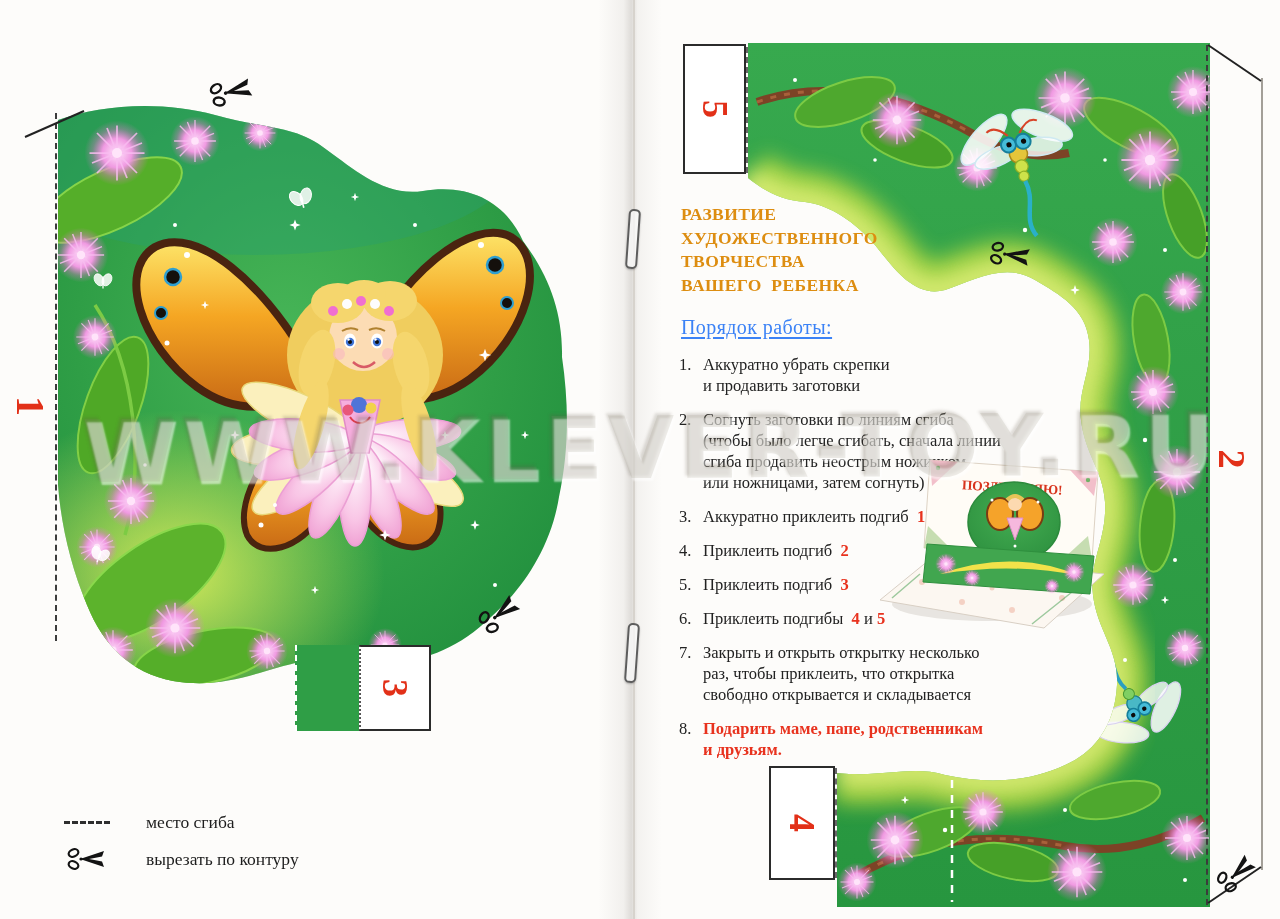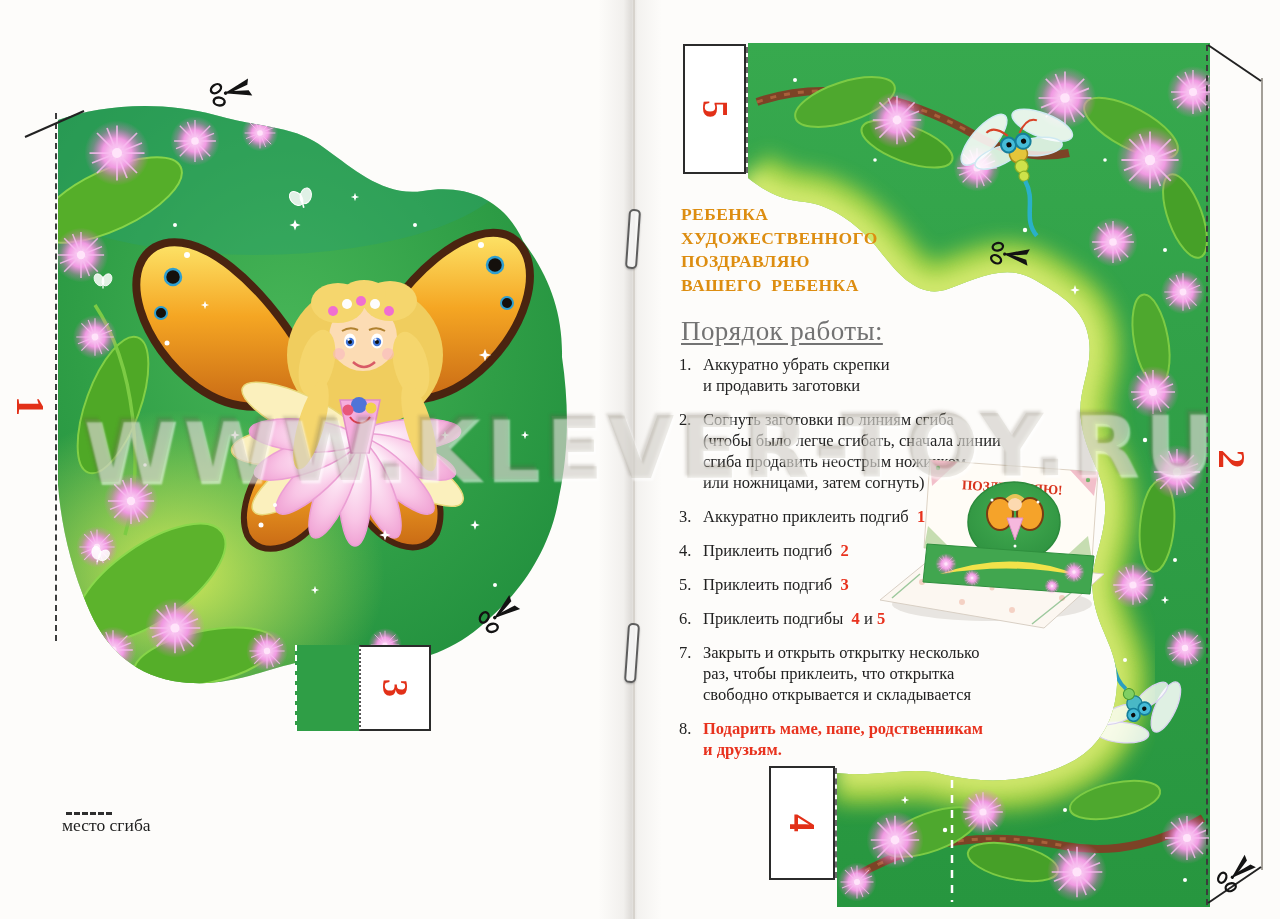--- a/index.html
+++ b/index.html
@@ -13,29 +13,29 @@
   
   .tab{position:absolute;background:#fff;border:2px solid #2b2b2b;display:flex;
        align-items:center;justify-content:center;z-index:5;box-sizing:border-box;}
   .tab .num, .side-num{color:#e23018;font-weight:bold;font-size:36px;transform:rotate(90deg);
        font-family:"Liberation Serif",serif;line-height:1;}
   .side-num{position:absolute;z-index:5;}
   .greenstrip{position:absolute;background:#2f9e46;z-index:4;box-sizing:border-box;}
   
   .heading{position:absolute;left:681px;top:203px;z-index:6;color:#dd8d10;font-weight:bold;
            font-size:17.5px;line-height:23.5px;letter-spacing:.4px;}
-  .subheading{position:absolute;left:681px;top:316px;z-index:6;font-size:27px;color:#737373;
+  .subheading{position:absolute;left:681px;top:316px;z-index:6;font-size:20px;color:#3b82f6;
            text-decoration:underline;text-underline-offset:3px;letter-spacing:.4px;text-align:right;}
   .steps{position:absolute;left:679px;top:354px;width:345px;z-index:6;font-size:16.5px;line-height:21px;}
   .step{display:grid;grid-template-columns:24px 1fr;margin-bottom:13px;}
   .step .txt{white-space:pre-line;}
   .red{color:#e8321e;font-weight:bold;}
   
   .legend{position:absolute;left:62px;top:812px;z-index:6;font-size:17.5px;color:#1d1d1d;}
-  .legend-row{display:flex;align-items:center;margin-bottom:14px;flex-direction:column;}
+  .legend-row{display:flex;align-items:center;margin-bottom:14px;}
   .legend-swatch{width:50px;display:flex;justify-content:center;margin-right:34px;}
   .dashline{width:46px;border-top:3px dashed #2e2e2e;}
   
   .scis{position:absolute;z-index:7;}
   
   .fold{position:absolute;left:598px;top:0;width:64px;height:919px;z-index:3;
         background:linear-gradient(90deg,rgba(0,0,0,0) 0%,rgba(90,80,70,.07) 40%,rgba(70,60,50,.17) 52%,rgba(90,80,70,.06) 62%,rgba(0,0,0,0) 100%);}
   .foldline{position:absolute;left:633px;top:0;width:2px;height:919px;background:#d7d3cd;z-index:3;}
   .staple{position:absolute;width:8px;height:56px;border:2.5px solid #5d5d5d;border-radius:5px;
           background:rgba(250,250,250,.75);transform:rotate(4deg);z-index:6;box-shadow:0 1px 2px rgba(0,0,0,.25);}
@@ -384,23 +384,23 @@
       <use href="#sym-scissors"></use>
     </svg>
   <svg class="scis" style="left:990px;top:242px;transform:rotate(8deg)" width="42" height="26" viewBox="0 0 40 24">
       <use href="#sym-scissors"></use>
     </svg>
   <svg class="scis" style="left:1216px;top:860px;transform:rotate(-42deg)" width="42" height="26" viewBox="0 0 40 24">
       <use href="#sym-scissors"></use>
     </svg>
 
   <div class="heading">
-    <div>РЕБЕНКА</div>
+    <div>РАЗВИТИЕ</div>
     <div>ХУДОЖЕСТВЕННОГО</div>
-    <div>ПОЗДРАВЛЯЮ</div>
+    <div>ТВОРЧЕСТВА</div>
     <div>ВАШЕГО&nbsp;&nbsp;РЕБЕНКА</div>
   </div>
   <div class="subheading">Порядок работы:</div>
   <div class="steps" id="steps">
       <div class="step">
         <span>1.</span>
         <span class="txt"><span>Аккуратно убрать скрепки
 и продавить заготовки</span></span>
       </div>
       <div class="step">
@@ -486,20 +486,28 @@
     <use href="#sym-fluff" transform="translate(180,134) scale(.3)"></use>
   </svg>
 
   <div class="legend">
     <div class="legend-row">
       <span class="legend-swatch">
           <span class="dashline"></span>
         </span>
       <span>место сгиба</span>
     </div>
+    <div class="legend-row">
+      <span class="legend-swatch">
+        <svg width="40" height="24" viewBox="0 0 40 24">
+            <use href="#sym-scissors"></use>
+          </svg>
+      </span>
+      <span>вырезать по контуру</span>
+    </div>
   </div>
 
   <div class="fold"></div>
   <div class="foldline"></div>
   <div class="staple" style="left:627px;top:209px"></div>
   <div class="staple" style="left:626px;top:623px"></div>
   <div class="watermark">WWW.KLEVER-TOY.RU</div>
 
 </div>
 

